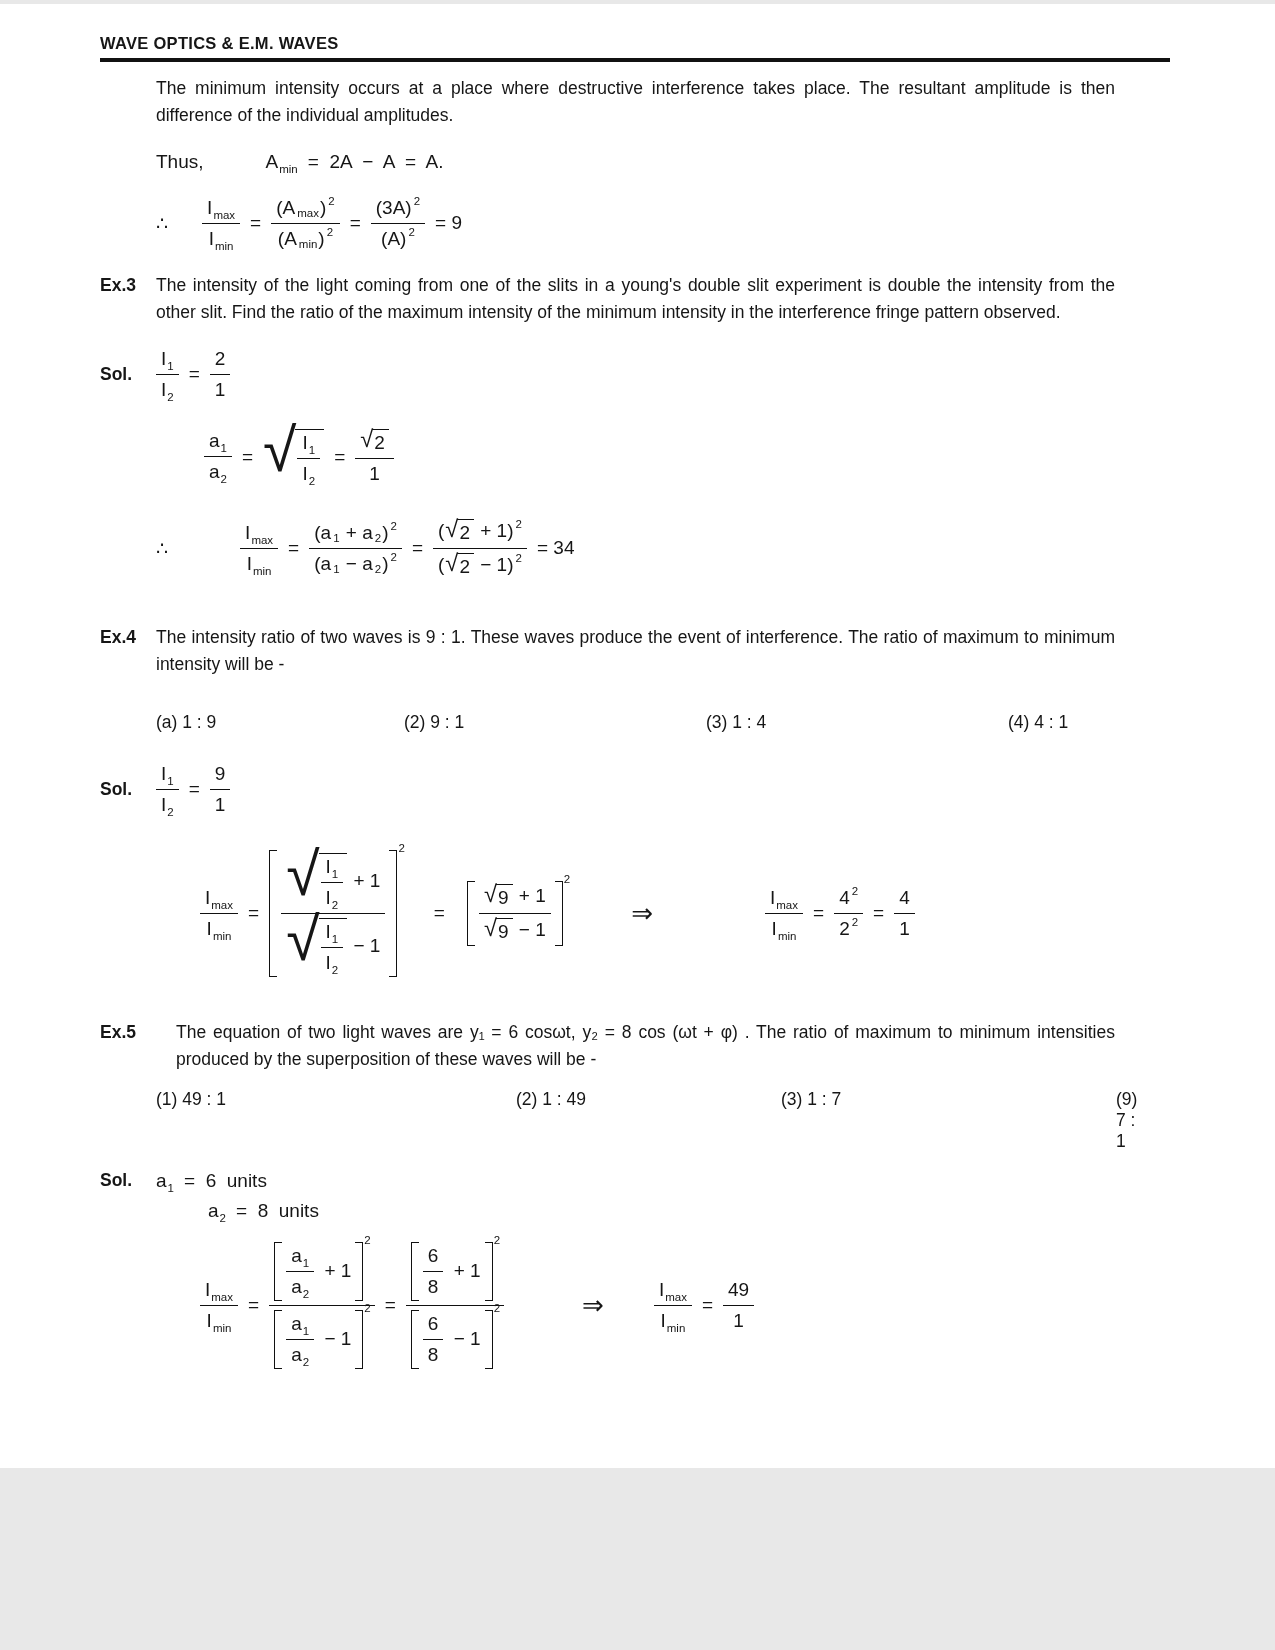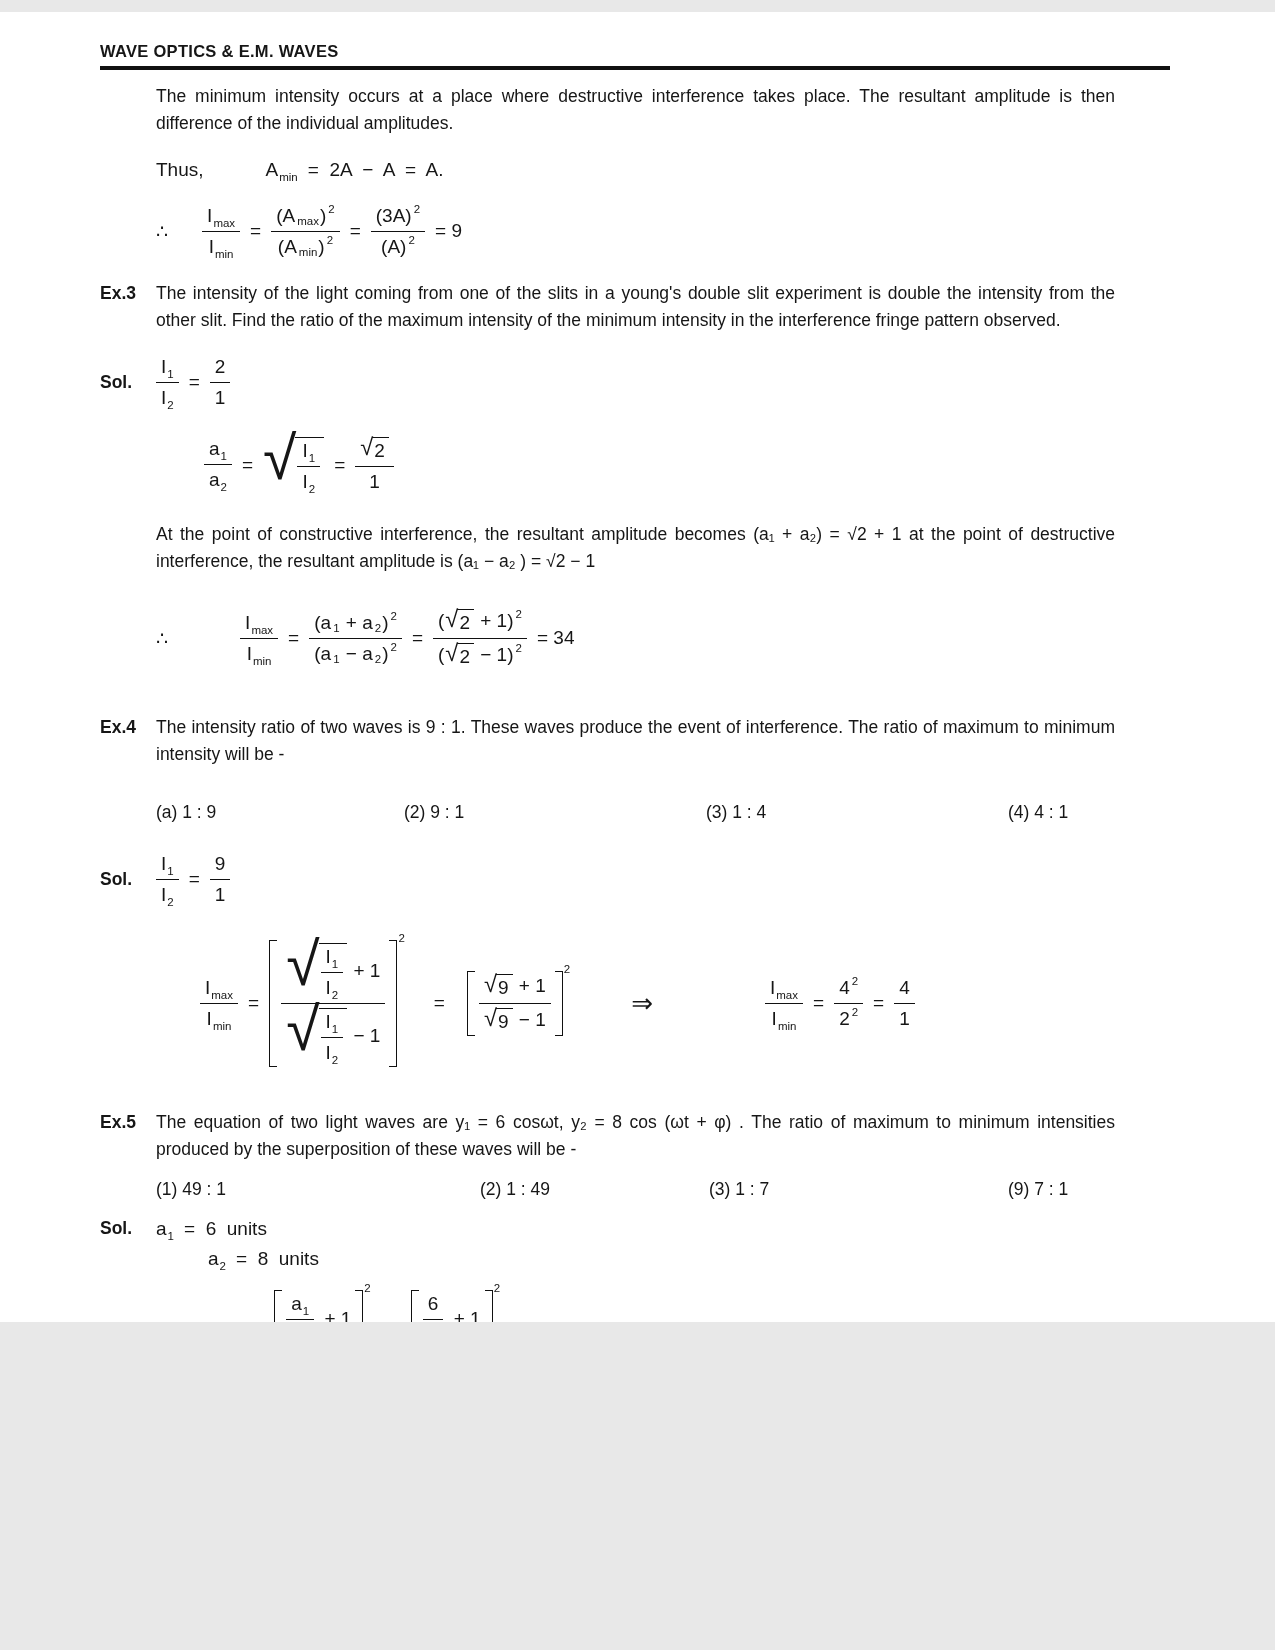--- a/index.html
+++ b/index.html
@@ -1,19 +1,19 @@
 <!DOCTYPE html>
 <html><head>
 <meta charset="utf-8">
 <style>
   html,body{margin:0;padding:0;background:#e8e8e8;}
   .page{
-    position:relative;width:1275px;height:1310px;background:#ffffff;
+    position:relative;width:1275px;height:1464px;background:#ffffff;
     font-family:"Liberation Sans", sans-serif;color:#161616;overflow:hidden;
-    margin:12px auto;
+    margin:4px auto;
   }
   .content{padding:30px 160px 0 100px;}
   .hdr-title{font-size:16.5px;font-weight:700;letter-spacing:0.3px;}
   .hdr-rule{height:3.5px;background:#111;margin-top:5px;width:1070px;margin-left:0;}
   .para{font-size:17.5px;line-height:27px;text-align:justify;}
   .indent{margin-left:56px;}
   .indent2{margin-left:104px;}
   .exrow{display:flex;}
   .exlabel{width:56px;flex:none;font-weight:700;font-size:17.5px;line-height:27px;}
   .exbody{flex:1;}
@@ -54,22 +54,22 @@
   .m-ex3{margin-top:22px;}
   .m-opts3{margin-top:20px;}
   .m-f2{margin-top:22px;}
   .m-f3{margin-top:28px;}
   .m-ex3para{margin-top:28px;}
   .m-f4{margin-top:34px;}
   .m-ex4{margin-top:46px;}
   .m-opts4{margin-top:34px;}
   .m-f5{margin-top:30px;}
   .m-f6{margin-top:34px;margin-left:100px;}
-  .m-ex5{margin-top:42px;}
-  .m-opts5{margin-top:16px;}
+  .m-ex5{margin-top:42px;gap:20px;}
+  .m-opts5{margin-top:16px;gap:36px;}
   .m-a1{margin-top:18px;}
   .m-a2{margin-top:8px;margin-left:108px;}
   .m-f8{margin-top:20px;margin-left:100px;}
 
   .footer{position:absolute;left:100px;top:1581px;width:1070px;}
   .foot-rule{height:4px;background:#111;}
   .foot-num{text-align:right;padding-right:36px;margin-top:5px;font-size:17px;font-weight:700;}
 </style>
 </head>
 <body>
@@ -192,21 +192,20 @@
                 <span class="mt">2</span>
               </span>
             </span>
           </span>
           <span class="den">
             <span class="mt">1</span>
           </span>
         </span>
       </div>
 
-    <div class="para indent m-ex3para">At the point of constructive interference, the resultant amplitude becomes (a₁ + a₂) =  √2 + 1  at the point of destructive interference, the resultant amplitude is (a₁ − a₂ ) =  √2 − 1</div>
 
     <div class="mrow indent m-f4">
         <span class="mt">∴</span>
         <span class="mgap" style="width: 52px;"></span>
         <span class="mfrac">
           <span class="num">
             <span class="mbx">I<span class="msub">max</span></span>
           </span>
           <span class="den">
             <span class="mbx">I<span class="msub">min</span></span>

